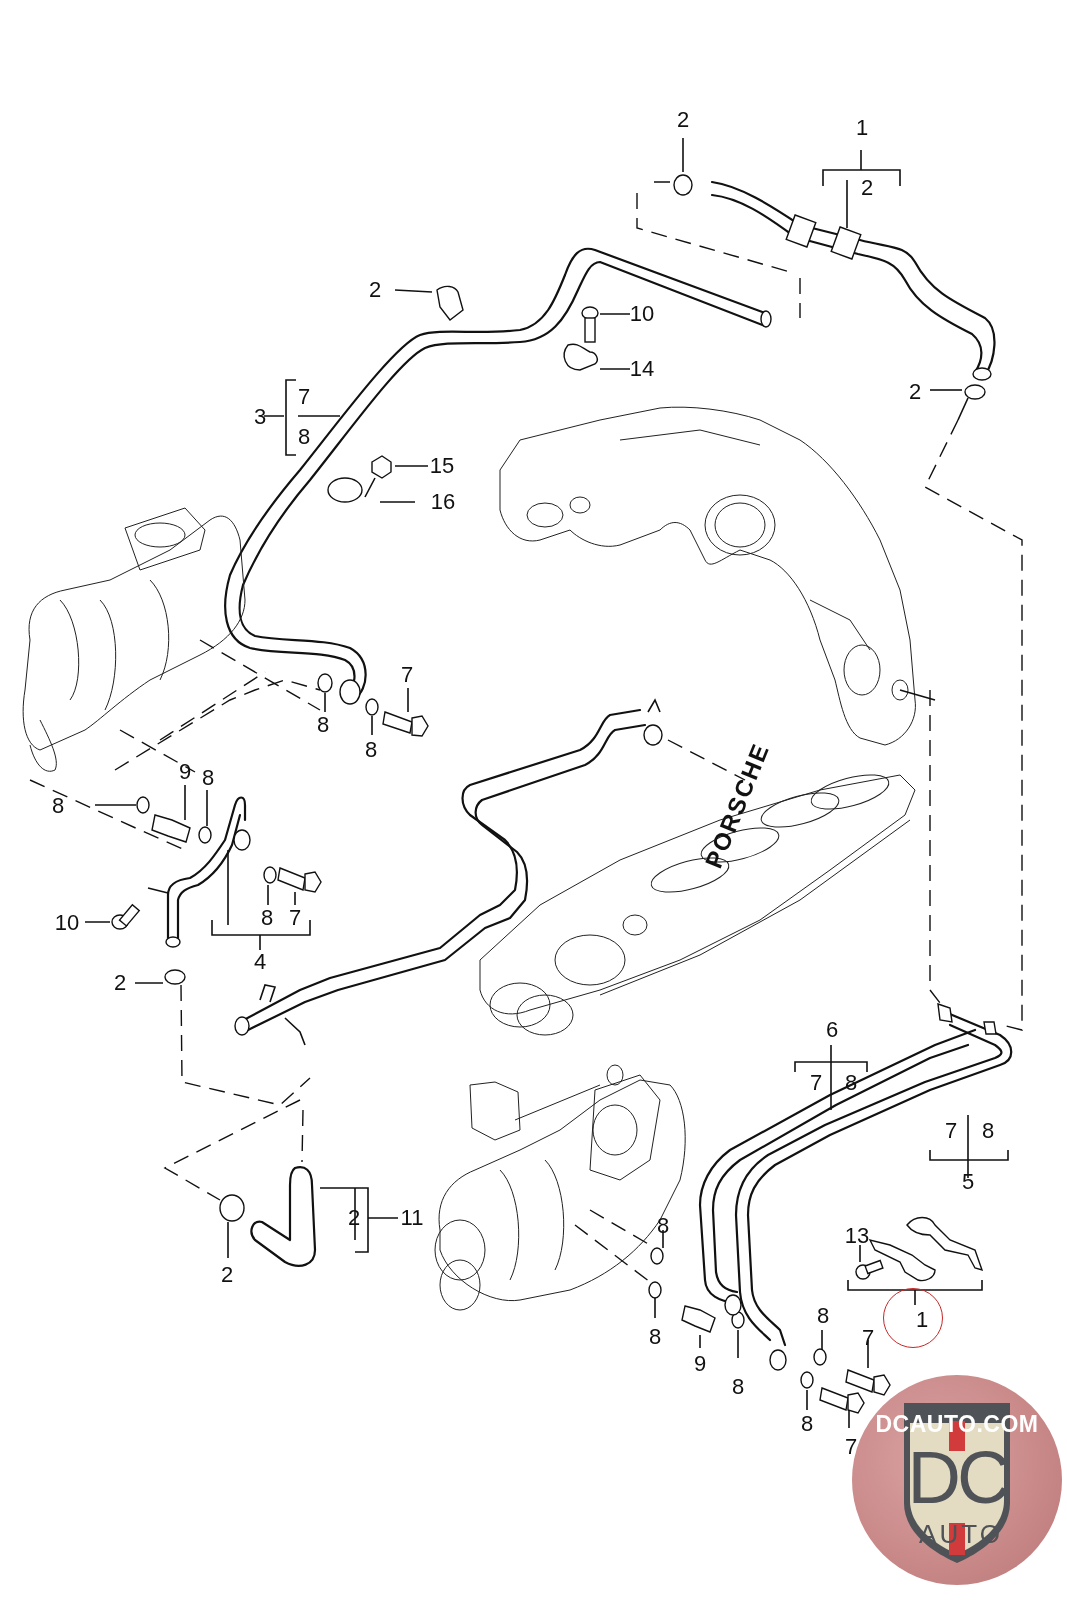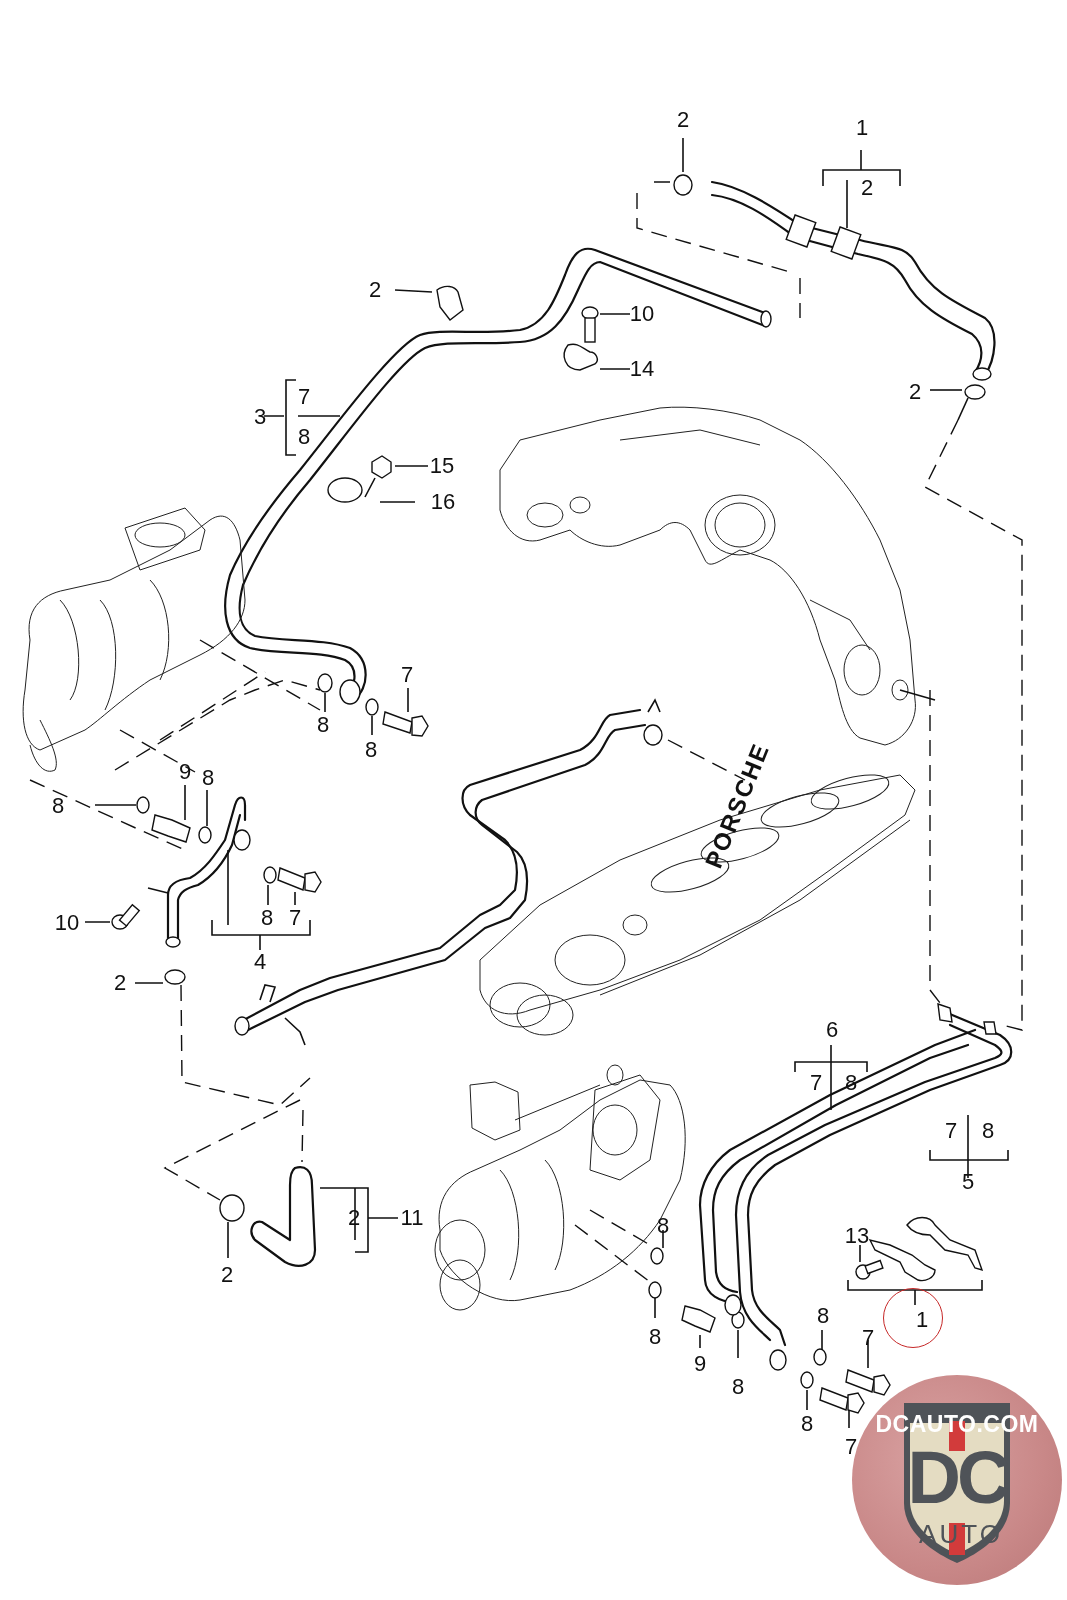--- a/index.html
+++ b/index.html
@@ -8,21 +8,21 @@
   .callout { position:absolute; font-family:"Liberation Sans", sans-serif; font-size:22px; color:#111; line-height:1; transform:translate(-50%,-50%); white-space:nowrap; }
   svg .ln { stroke:#111; stroke-width:1.6; fill:none; }
   svg .pipe { stroke:#111; stroke-width:2.2; fill:none; stroke-linejoin:round; stroke-linecap:round; }
   svg .dash { stroke:#111; stroke-width:1.4; fill:none; stroke-dasharray:16 9; }
   svg .part { stroke:#111; stroke-width:1.4; fill:#fff; }
   svg .thin { stroke:#222; stroke-width:1; fill:none; }
   .logo { position:absolute; left:852px; top:1375px; width:210px; height:210px; border-radius:50%;
           background: radial-gradient(circle at 40% 40%, #d9a2a2 0%, #c98888 60%, #b97777 100%); overflow:hidden; }
   .logo .shield { position:absolute; left:48px; top:18px; width:114px; height:172px; }
   .logo-top { position:absolute; left:0; width:210px; top:36px; text-align:center; font-weight:bold; font-size:23px; color:#ffffff; letter-spacing:0.5px; }
-  .logo-dc { position:absolute; left:0; width:210px; top:66px; text-align:center; font-weight:bold; font-size:74px; color:#4f5358; letter-spacing:-4px; line-height:1; }
+  .logo-dc { position:absolute; left:0; width:210px; top:66px; text-align:center; font-weight:normal; font-size:74px; color:#4f5358; letter-spacing:-4px; line-height:1; }
   .logo-auto { position:absolute; left:4px; width:210px; top:144px; text-align:center; font-size:26px; color:#4f5358; letter-spacing:3px; }
   .highlight-ring { position:absolute; left:883px; top:1288px; width:60px; height:60px; border:1.5px solid #c62828; border-radius:50%; box-sizing:border-box; }
 </style>
 </head>
 <body>
 
 <svg id="diagram" viewBox="0 0 1067 1600" xmlns="http://www.w3.org/2000/svg">
 
   <g>
     <path class="pipe" d="M712,182 C740,186 770,205 800,225 L860,240 C890,248 905,245 915,262 C930,290 950,300 985,318 C1000,330 995,360 985,375"></path>

